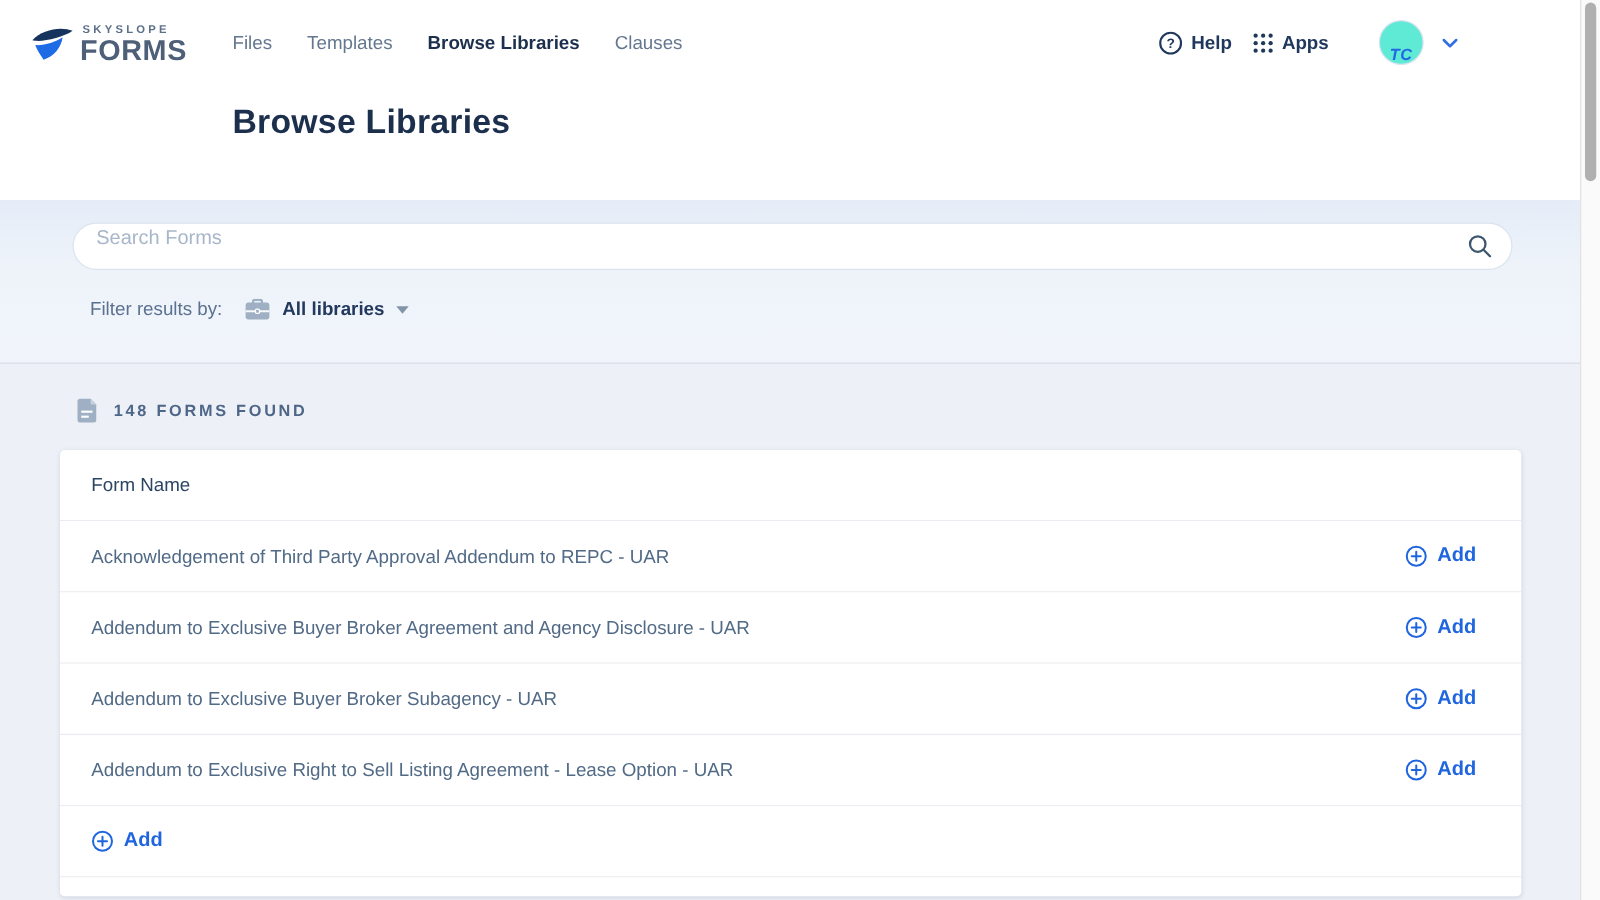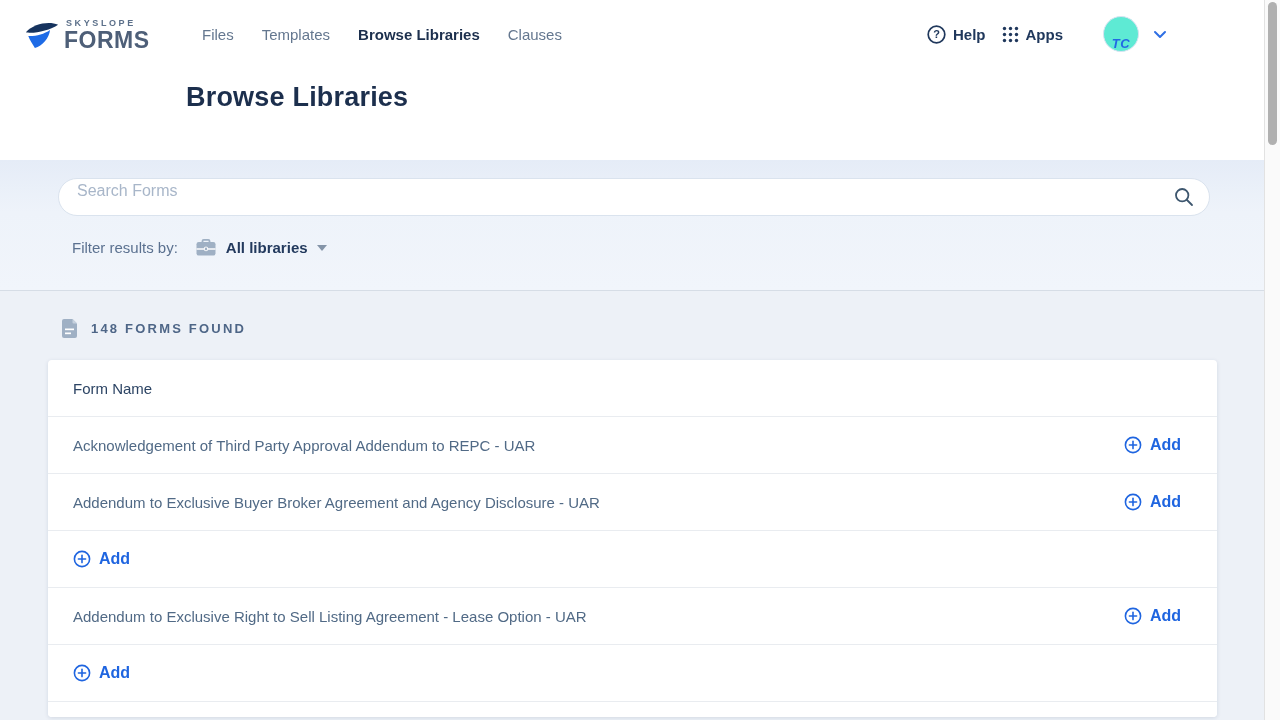--- a/index.html
+++ b/index.html
@@ -19,21 +19,21 @@
   .app{ position:absolute; left:0; top:0; width:1264px; height:720px; overflow:hidden; }
 
   
   .header{ background:#ffffff; height:160px; }
   .topbar{ display:flex; align-items:center; height:68px; padding-left:22px; }
   .logo{ display:flex; align-items:flex-start; gap:2px; cursor:pointer; width:164px; }
   .logo svg{ margin-top:6px; }
   .logo-text{ display:flex; flex-direction:column; line-height:1; }
   .logo-top{ font-size:9px; font-weight:bold; letter-spacing:2.6px; color:#5c708a; margin:6px 0 1px 2px; }
   .logo-bottom{ font-size:23px; font-weight:bold; color:#4e5f78; letter-spacing:0.5px; }
-  .nav{ display:flex; align-items:flex-end; gap:28px; font-size:15px;margin-left:16px; }
+  .nav{ display:flex; align-items:flex-end; gap:28px; font-size:15px; }
   .nav-item{ color:var(--muted); cursor:pointer; text-decoration:none; }
   .nav-item.active{ color:var(--navy); font-weight:bold; }
   .top-actions{ margin-left:auto; margin-right:97px; display:flex; align-items:center; }
   .action{ display:flex; align-items:center; gap:7px; font-size:15px; font-weight:bold; color:#20385c; cursor:pointer; }
   .action + .action{ margin-left:16px; }
   .avatar{ margin-left:40px; width:36px; height:36px; border-radius:50%; background:#5eead4;
            border:1px solid #d8e3f2; display:flex; align-items:flex-end; justify-content:center;
            color:#2268e4; font-weight:bold; font-size:13px; letter-spacing:0.5px; cursor:pointer;font-style:italic; }
   .chevron{ margin-left:14px; cursor:pointer; display:flex; }
   .page-title{ font-size:27px; font-weight:bold; color:var(--navy); margin:14px 0 0 186px; letter-spacing:0.2px; }
@@ -204,20 +204,21 @@
     <button class="add-btn">
       <svg width="18" height="18" viewBox="0 0 18 18">
         <circle cx="9" cy="9" r="7.6" fill="none" stroke="#1f65e0" stroke-width="1.6"></circle>
         <line x1="9" y1="5.4" x2="9" y2="12.6" stroke="#1f65e0" stroke-width="1.6" stroke-linecap="round"></line>
         <line x1="5.4" y1="9" x2="12.6" y2="9" stroke="#1f65e0" stroke-width="1.6" stroke-linecap="round"></line>
       </svg>
       <span>Add</span>
     </button>
   </div>
           <div class="trow">
+    <span class="form-name">Addendum to Exclusive Buyer Broker Subagency - UAR</span>
     <button class="add-btn">
       <svg width="18" height="18" viewBox="0 0 18 18">
         <circle cx="9" cy="9" r="7.6" fill="none" stroke="#1f65e0" stroke-width="1.6"></circle>
         <line x1="9" y1="5.4" x2="9" y2="12.6" stroke="#1f65e0" stroke-width="1.6" stroke-linecap="round"></line>
         <line x1="5.4" y1="9" x2="12.6" y2="9" stroke="#1f65e0" stroke-width="1.6" stroke-linecap="round"></line>
       </svg>
       <span>Add</span>
     </button>
   </div>
           <div class="trow">

